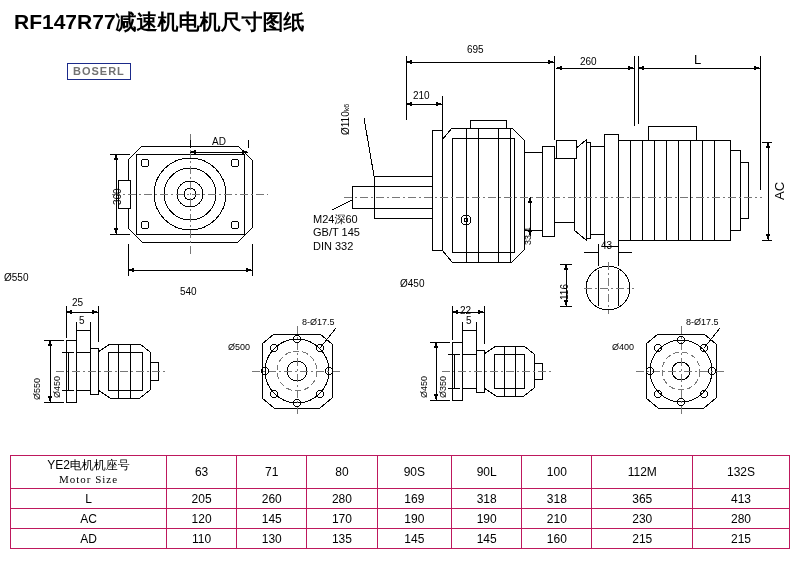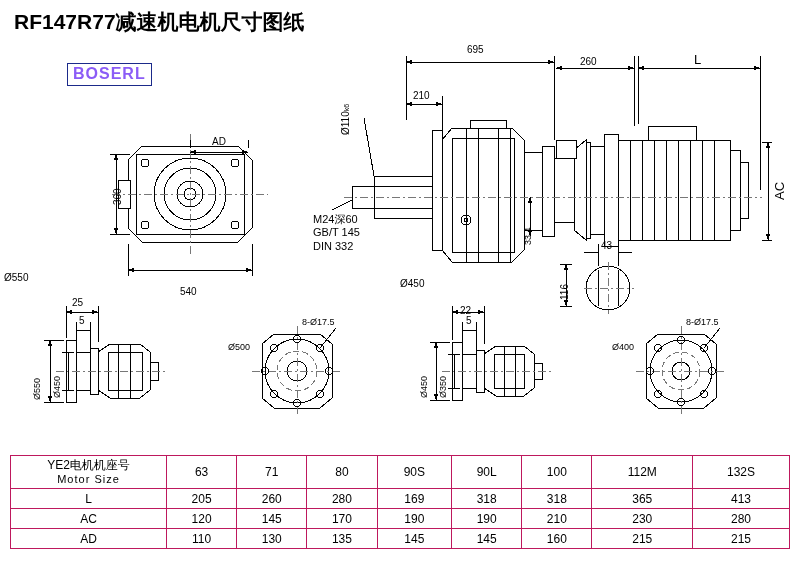--- a/index.html
+++ b/index.html
@@ -30,23 +30,23 @@
     letter-spacing: 0px;
     white-space: nowrap;
   }
   
   #logo-box {
     position: absolute;
     left: 67px;
     top: 63px;
     border: 1px solid #1b2a8a;
     padding: 1px 5px 2px 5px;
-    font-size: 16px;
+    font-size: 11px;
     font-weight: bold;
-    color: #8b5cf6;
+    color: #737373;
     letter-spacing: 1px;
     background: #fff;
   }
   
   .lbl {
     position: absolute;
     font-size: 10px;
     white-space: nowrap;
     font-family: "Liberation Sans", sans-serif;
   }
@@ -75,21 +75,21 @@
   }
   #spec-table td.rowhead {
     width: 155px;
     font-size: 12px;
   }
   #spec-table td.two-line {
     line-height: 14px;
     padding: 2px 0;
   }
   #spec-table td.two-line .cn { display: block; font-size: 12px; }
-  #spec-table td.two-line .en { display: block; font-family: Liberation Sans, sans-serif; font-size: 11px; letter-spacing: 1px;}
+  #spec-table td.two-line .en { display: block; font-family: Liberation Serif, serif; font-size: 11px; letter-spacing: 1px;}
   svg { display: block; }
   .svg-layer {
     position: absolute;
     left: 0;
     top: 0;
     width: 800px;
     height: 572px;
     pointer-events: none;
   }
 </style>

